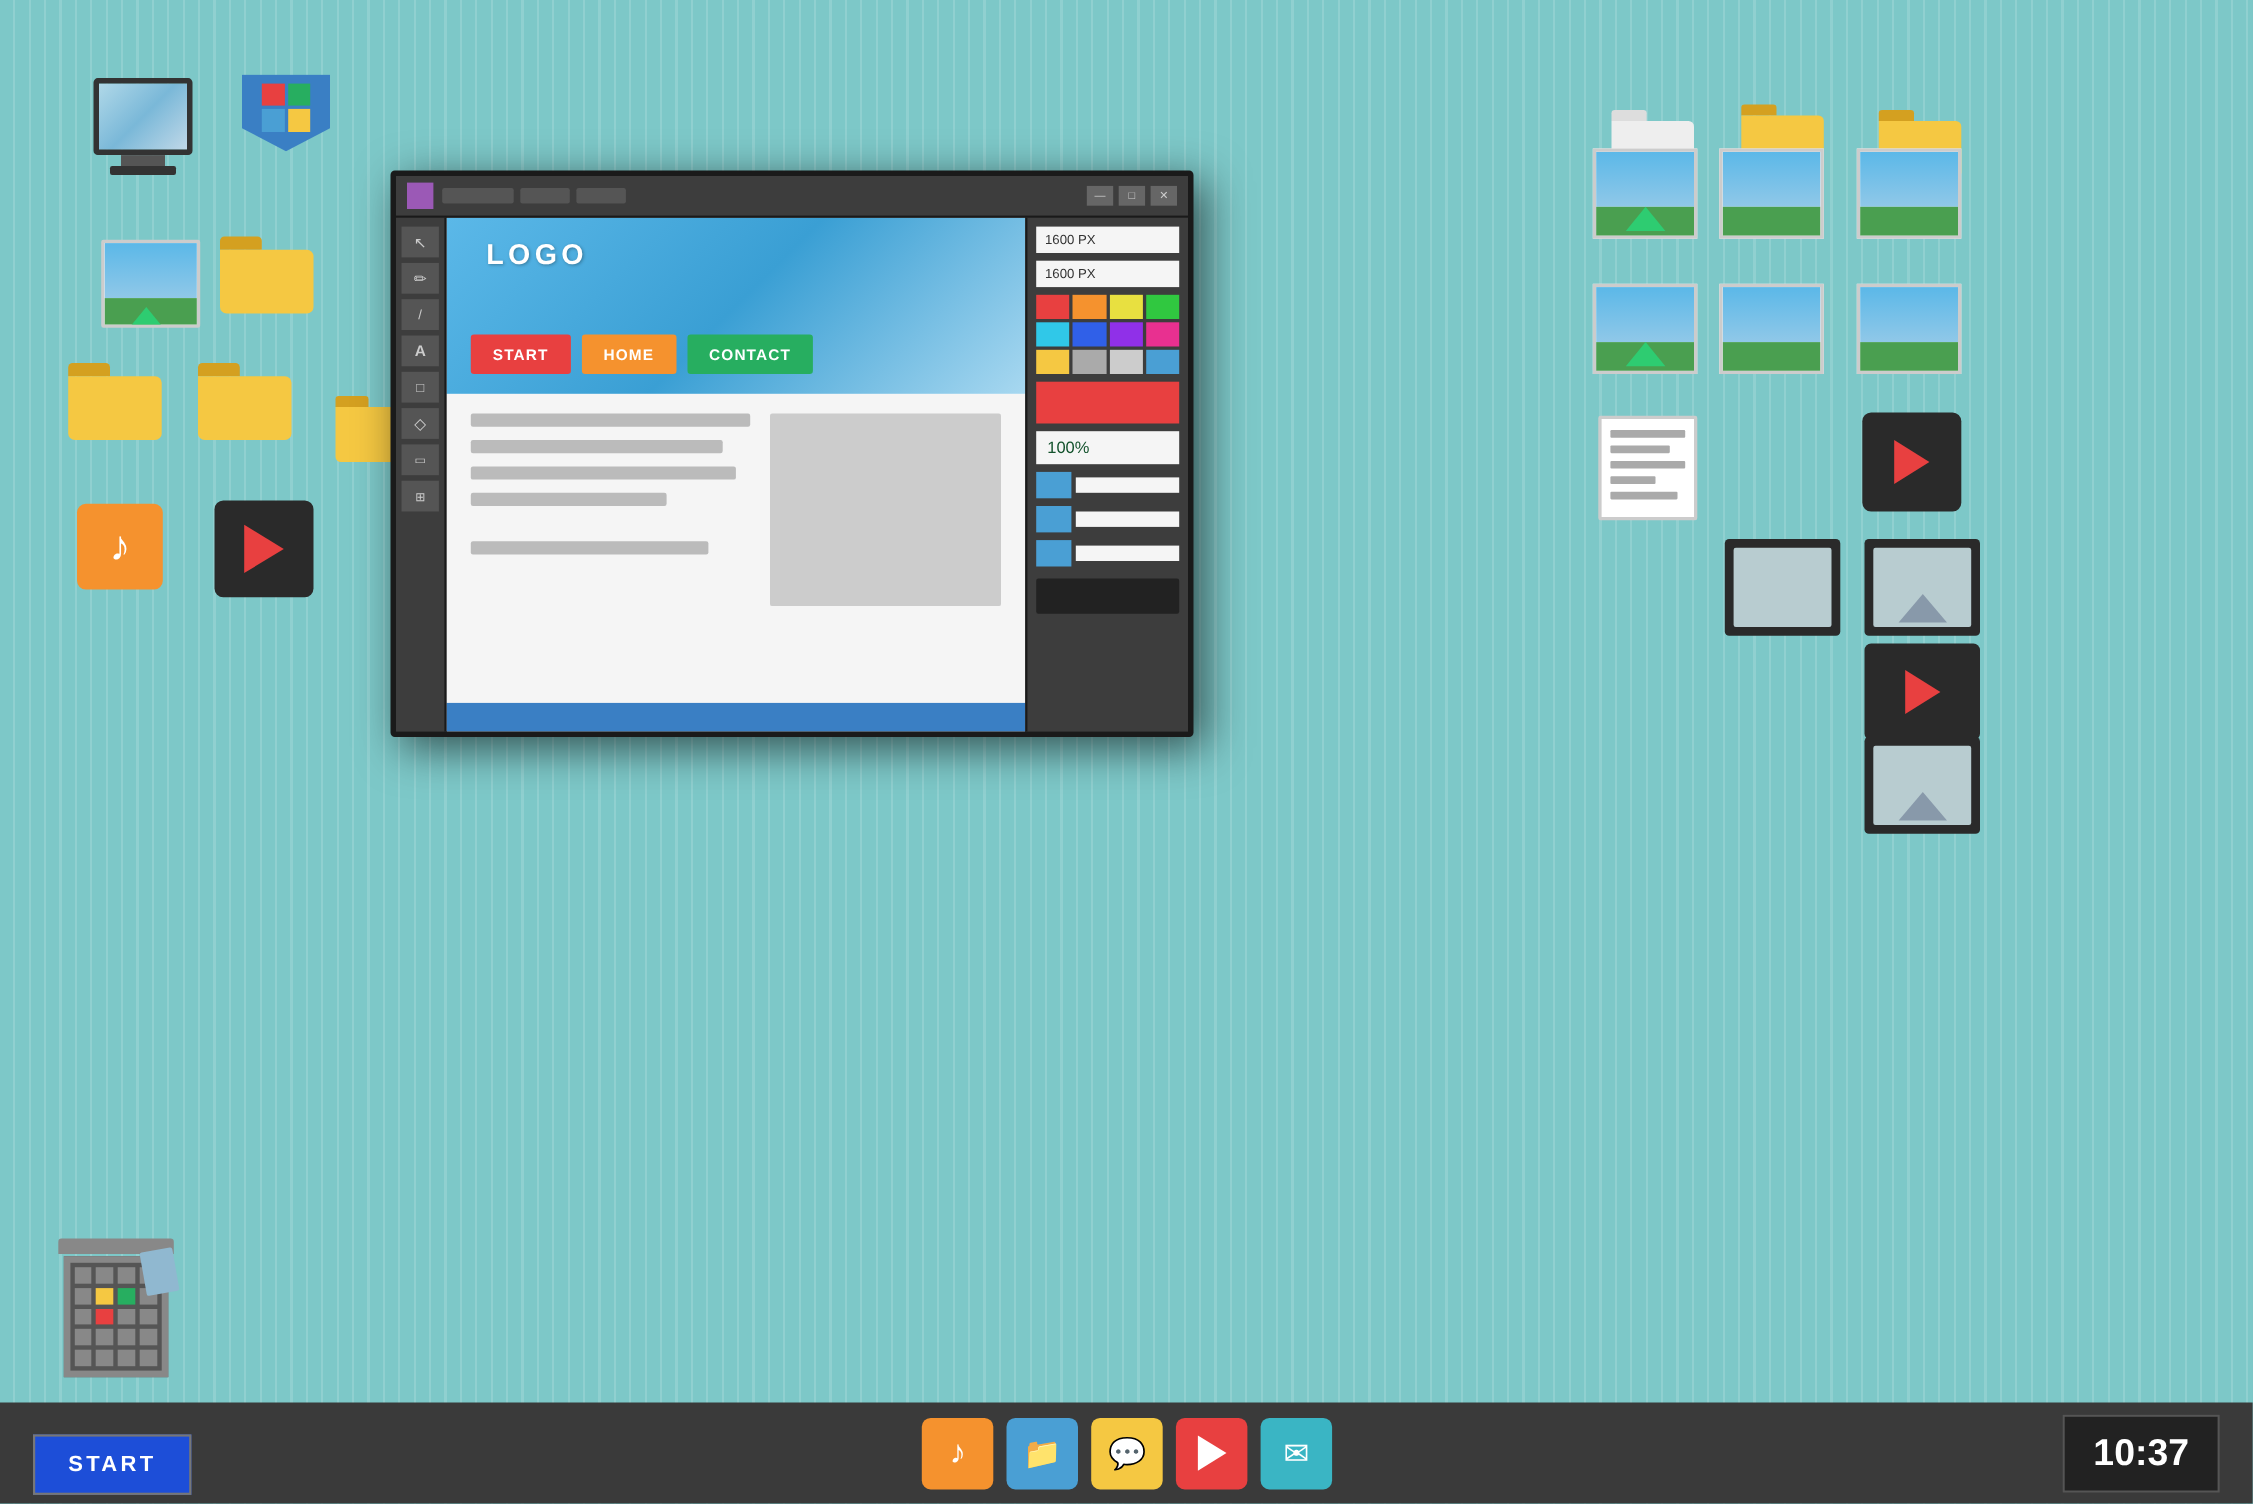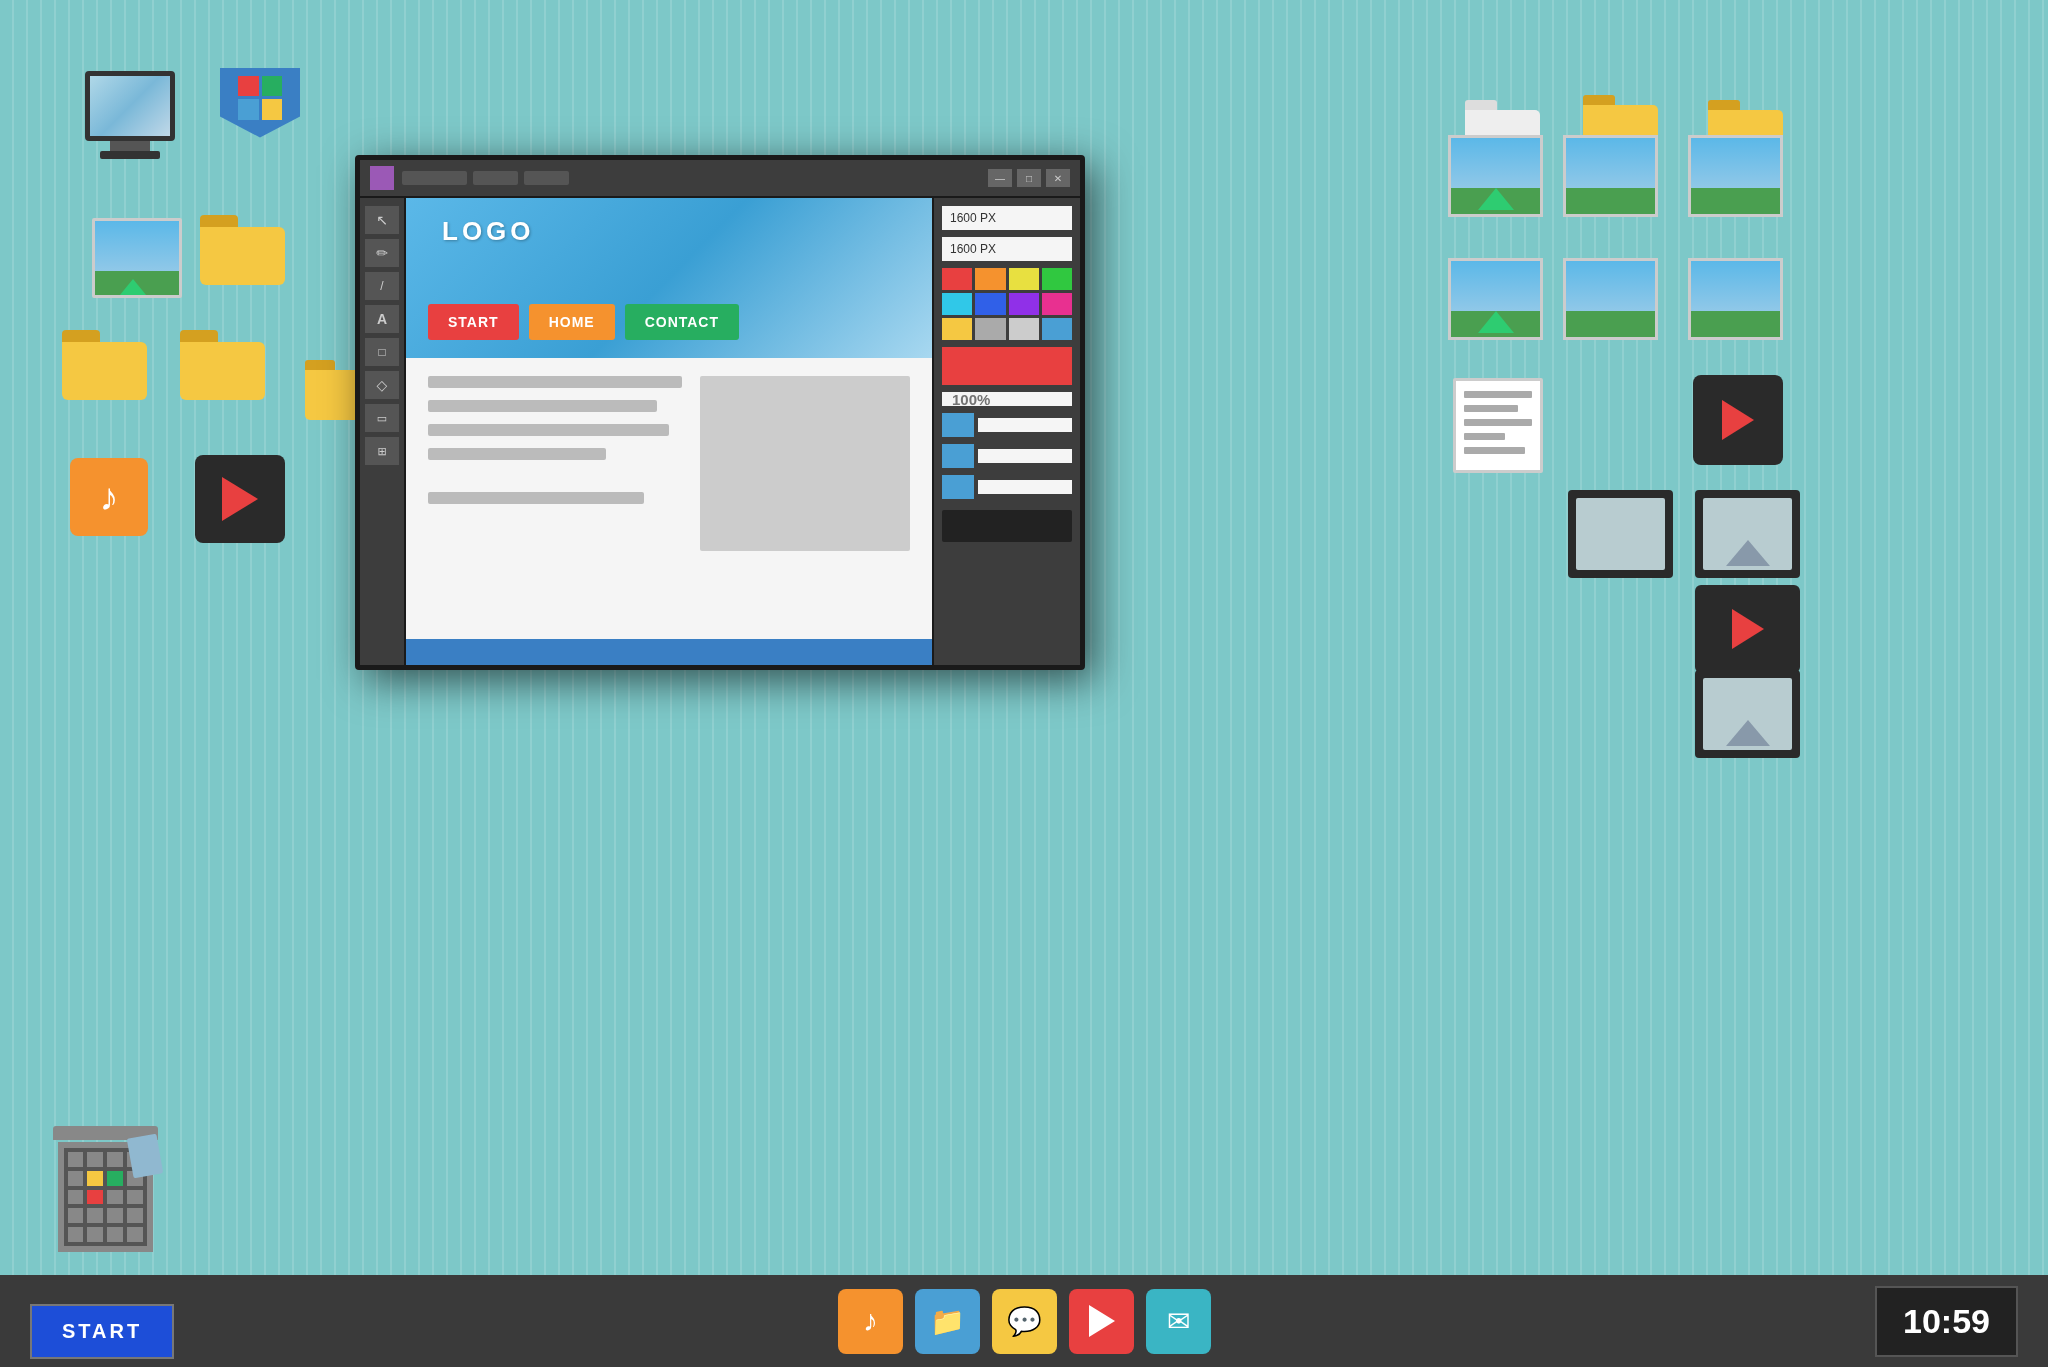--- a/index.html
+++ b/index.html
@@ -261,21 +261,21 @@
         <div style="height:22px;background:#9030e8;"></div>
         <div style="height:22px;background:#e83090;"></div>
         <div style="height:22px;background:#f5c842;"></div>
         <div style="height:22px;background:#aaa;"></div>
         <div style="height:22px;background:#ccc;"></div>
         <div style="height:22px;background:#4a9fd4;"></div>
       </div>
 
       <div style="height:38px;background:#e84040;"></div>
 
-      <div style="background:#f5f5f5;height:14px;font-size:15px;font-weight:bold;color:#737373;display:flex;align-items:center;padding:0 10px;">100%</div>
+      <div style="background:#f5f5f5;height:30px;font-size:15px;font-weight:normal;color:#14532d;display:flex;align-items:center;padding:0 10px;">100%</div>
 
       <div style="display:flex;gap:4px;align-items:center;">
         <div style="width:32px;height:24px;background:#4a9fd4;flex-shrink:0;"></div>
         <div style="flex:1;height:14px;background:#f5f5f5;"></div>
       </div>
       <div style="display:flex;gap:4px;align-items:center;">
         <div style="width:32px;height:24px;background:#4a9fd4;flex-shrink:0;"></div>
         <div style="flex:1;height:14px;background:#f5f5f5;"></div>
       </div>
       <div style="display:flex;gap:4px;align-items:center;">
@@ -295,14 +295,14 @@
   <div style="display:flex;gap:12px;align-items:center;">
     <div style="width:65px;height:65px;border-radius:8px;background:#f5922e;display:flex;align-items:center;justify-content:center;font-size:30px;color:white;">♪</div>
     <div style="width:65px;height:65px;border-radius:8px;background:#4a9fd4;display:flex;align-items:center;justify-content:center;font-size:28px;color:white;">📁</div>
     <div style="width:65px;height:65px;border-radius:8px;background:#f5c842;display:flex;align-items:center;justify-content:center;font-size:28px;color:white;">💬</div>
     <div style="width:65px;height:65px;border-radius:8px;background:#e84040;display:flex;align-items:center;justify-content:center;">
       <div style="width:0;height:0;border-top:16px solid transparent;border-bottom:16px solid transparent;border-left:26px solid white;"></div>
     </div>
     <div style="width:65px;height:65px;border-radius:8px;background:#3ab5c4;display:flex;align-items:center;justify-content:center;font-size:28px;color:white;">✉</div>
   </div>
 
-  <div style="background:#222;color:#fff;font-size:34px;font-weight:bold;padding:14px 26px;border:2px solid #555;">10:59</div>
+  <div style="background:#222;color:#fff;font-size:34px;font-weight:bold;padding:14px 26px;border:2px solid #555;">10:37</div>
 </div>
 
 </body></html>

